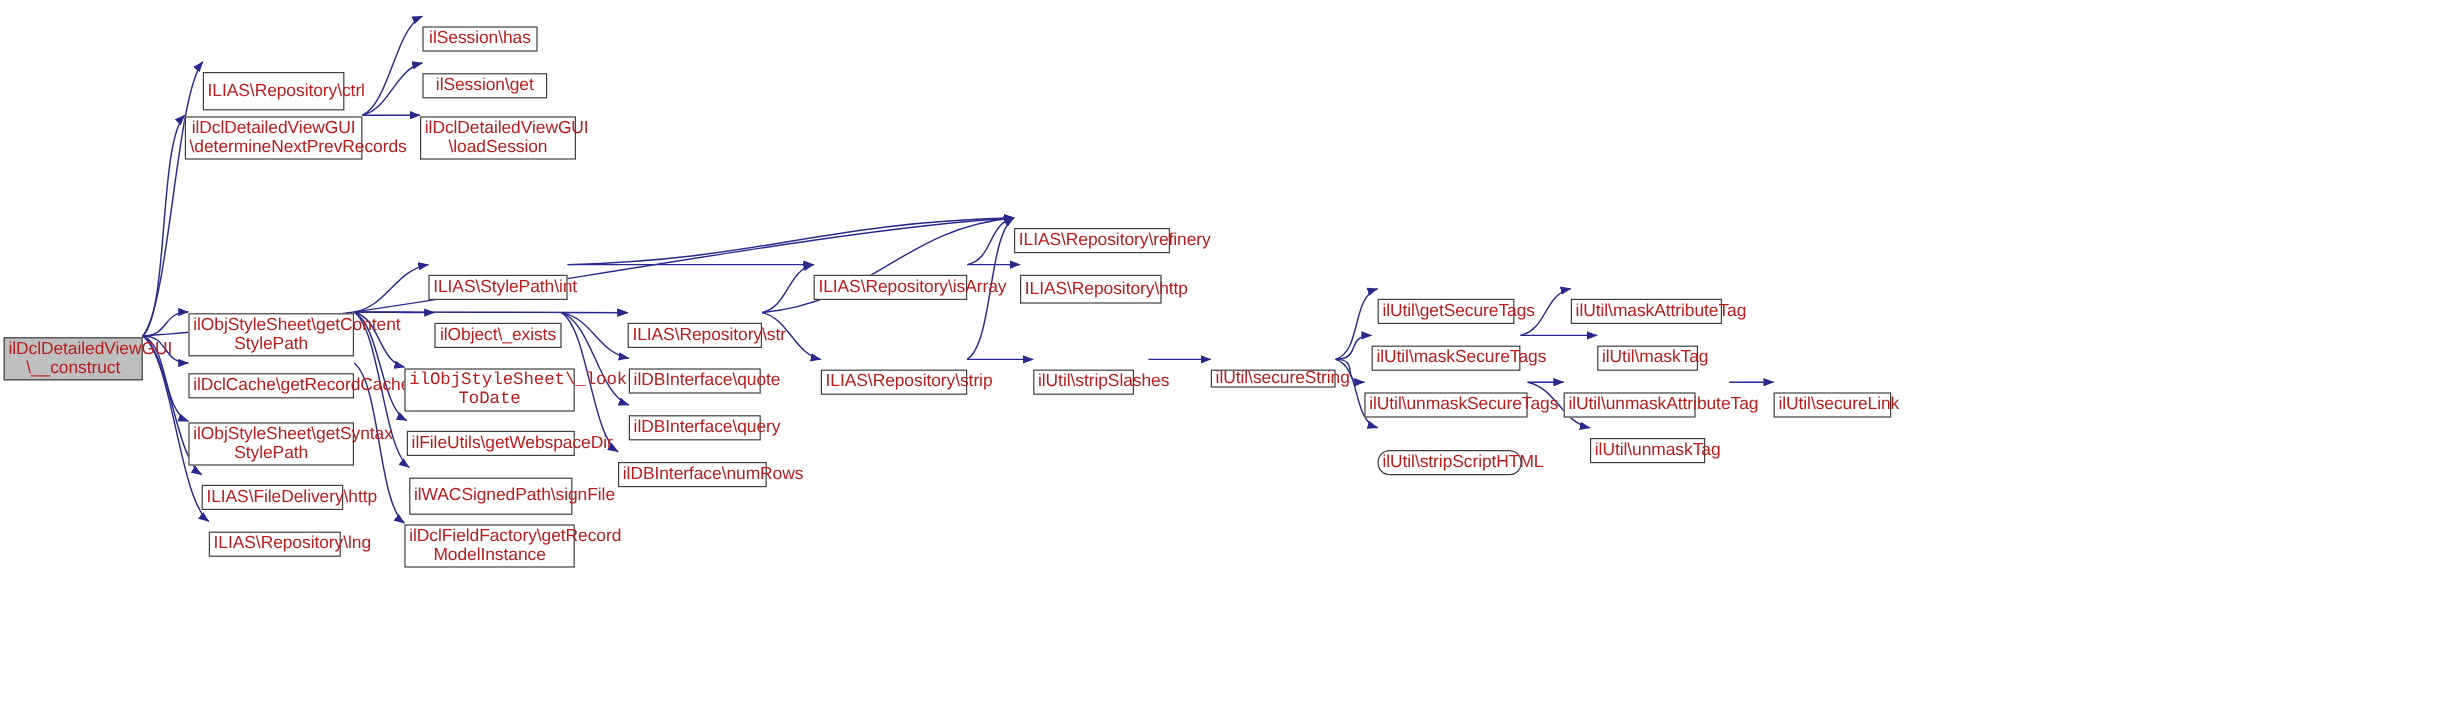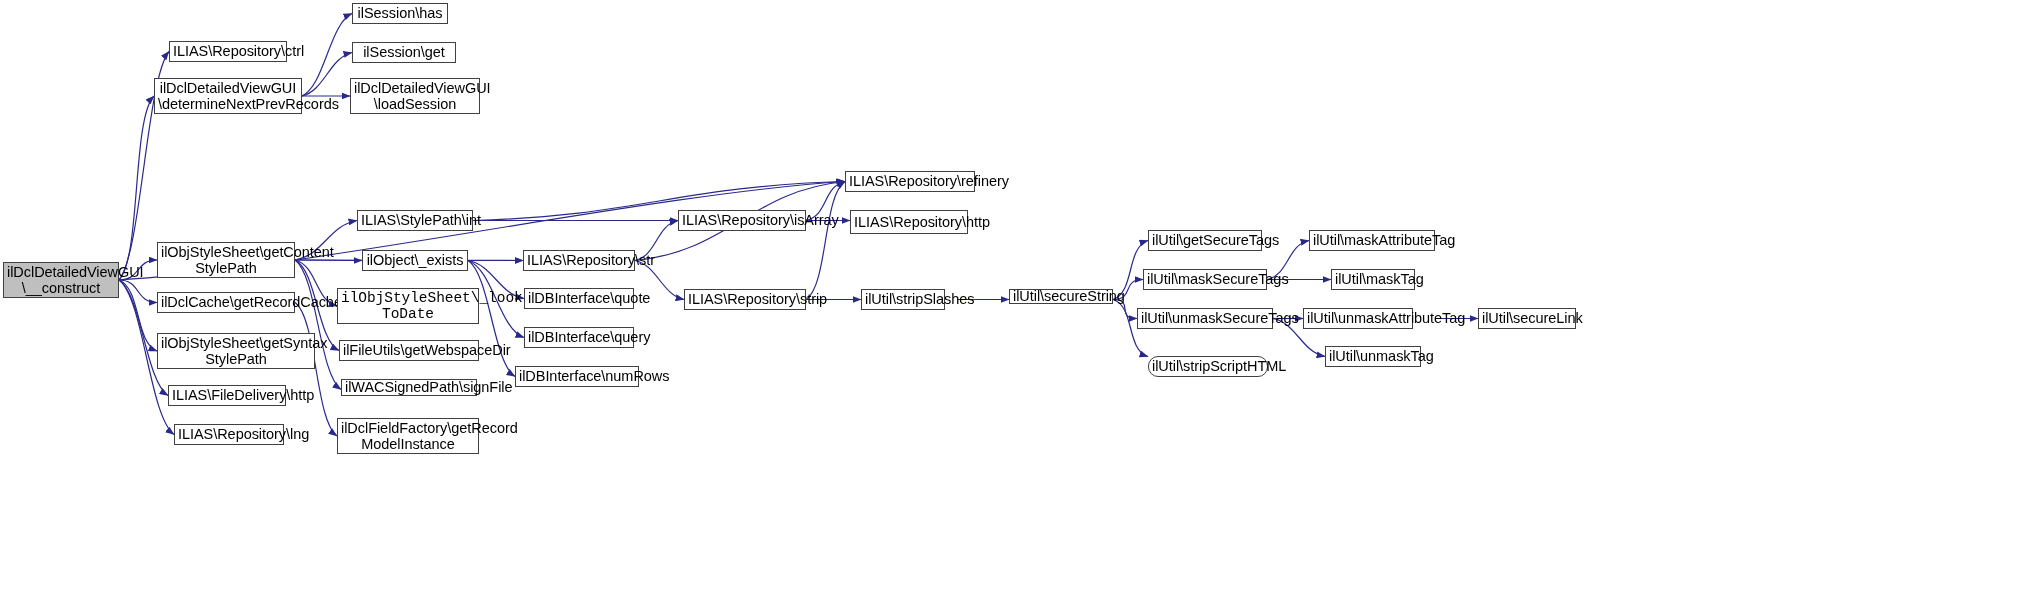--- a/index.html
+++ b/index.html
@@ -21,30 +21,31 @@
     top: 0;
     width: 2039px;
     height: 591px;
     pointer-events: none;
   }
   .node {
     position: absolute;
     box-sizing: border-box;
     border: 1px solid #404040;
     background: #ffffff;
-    color: #000000;
+    color: #b91c1c;
     font-size: 14.5px;
     line-height: 16.5px;
     display: flex;
     align-items: center;
     justify-content: center;
     text-align: center;
     white-space: pre-line;
     letter-spacing: -0.05px;
     z-index: 2;
+    margin-top: 19px;
   }
   .node.root {
     background: #bfbfbf;
     border: 1px solid #404040;
   }
   .node .label {
     display: block;
     width: 100%;
     padding: 0 3px;
     box-sizing: border-box;
@@ -100,40 +101,40 @@
         <path d="M 1267 279.5 C 1289 274.82, 1287 245.18, 1309 240.5" marker-end="url(#arrow)"></path>
         <path d="M 1267 279.5 C 1295.8 279.5, 1302.2 279.5, 1331 279.5" marker-end="url(#arrow)"></path>
         <path d="M 1273 318.5 C 1295 318.5, 1281 318.5, 1303 318.5" marker-end="url(#arrow)"></path>
         <path d="M 1273 318.5 C 1296.4 323.06, 1301.6 351.94, 1325 356.5" marker-end="url(#arrow)"></path>
         <path d="M 1441 318.5 C 1463 318.5, 1456 318.5, 1478 318.5" marker-end="url(#arrow)"></path>
       </g>
   </svg>
   <div id="node-layer">
       <div class="node root" style="left: 3px; top: 262px; width: 116px; height: 36px;"><span class="label">ilDclDetailedViewGUI
 \__construct</span></div>
-      <div class="node" style="left: 169px; top: 41px; width: 118px; height: 21px;"><span class="label">ILIAS\Repository\ctrl</span></div>
+      <div class="node" style="left: 169px; top: 41px; width: 118px; height: 32px;"><span class="label">ILIAS\Repository\ctrl</span></div>
       <div class="node" style="left: 154px; top: 78px; width: 148px; height: 36px;"><span class="label">ilDclDetailedViewGUI
 \determineNextPrevRecords</span></div>
       <div class="node" style="left: 352px; top: 3px; width: 96px; height: 21px;"><span class="label">ilSession\has</span></div>
       <div class="node" style="left: 352px; top: 42px; width: 104px; height: 21px;"><span class="label">ilSession\get</span></div>
       <div class="node" style="left: 350px; top: 78px; width: 130px; height: 36px;"><span class="label">ilDclDetailedViewGUI
 \loadSession</span></div>
       <div class="node" style="left: 157px; top: 242px; width: 138px; height: 36px;"><span class="label">ilObjStyleSheet\getContent
 StylePath</span></div>
       <div class="node" style="left: 157px; top: 292px; width: 138px; height: 21px;"><span class="label">ilDclCache\getRecordCache</span></div>
-      <div class="node" style="left: 157px; top: 333px; width: 158px; height: 36px;"><span class="label">ilObjStyleSheet\getSyntax
+      <div class="node" style="left: 157px; top: 333px; width: 138px; height: 36px;"><span class="label">ilObjStyleSheet\getSyntax
 StylePath</span></div>
       <div class="node" style="left: 168px; top: 385px; width: 118px; height: 21px;"><span class="label">ILIAS\FileDelivery\http</span></div>
       <div class="node" style="left: 174px; top: 424px; width: 110px; height: 21px;"><span class="label">ILIAS\Repository\lng</span></div>
       <div class="node" style="left: 357px; top: 210px; width: 116px; height: 21px;"><span class="label">ILIAS\StylePath\int</span></div>
       <div class="node" style="left: 362px; top: 250px; width: 106px; height: 21px;"><span class="label">ilObject\_exists</span></div>
       <div class="node" style="left: 337px; top: 288px; width: 142px; height: 36px; font-family: Liberation Mono, monospace;"><span class="label">ilObjStyleSheet\_lookupUp
 ToDate</span></div>
       <div class="node" style="left: 339px; top: 340px; width: 140px; height: 21px;"><span class="label">ilFileUtils\getWebspaceDir</span></div>
-      <div class="node" style="left: 341px; top: 379px; width: 136px; height: 17px;"><span class="label">ilWACSignedPath\signFile</span></div>
+      <div class="node" style="left: 341px; top: 379px; width: 136px; height: 31px;"><span class="label">ilWACSignedPath\signFile</span></div>
       <div class="node" style="left: 337px; top: 418px; width: 142px; height: 36px;"><span class="label">ilDclFieldFactory\getRecord
 ModelInstance</span></div>
       <div class="node" style="left: 523px; top: 250px; width: 112px; height: 21px;"><span class="label">ILIAS\Repository\str</span></div>
       <div class="node" style="left: 524px; top: 288px; width: 110px; height: 21px;"><span class="label">ilDBInterface\quote</span></div>
       <div class="node" style="left: 524px; top: 327px; width: 110px; height: 21px;"><span class="label">ilDBInterface\query</span></div>
       <div class="node" style="left: 515px; top: 366px; width: 124px; height: 21px;"><span class="label">ilDBInterface\numRows</span></div>
       <div class="node" style="left: 678px; top: 210px; width: 128px; height: 21px;"><span class="label">ILIAS\Repository\isArray</span></div>
       <div class="node" style="left: 684px; top: 289px; width: 122px; height: 21px;"><span class="label">ILIAS\Repository\strip</span></div>
       <div class="node" style="left: 845px; top: 171px; width: 130px; height: 21px;"><span class="label">ILIAS\Repository\refinery</span></div>
       <div class="node" style="left: 850px; top: 210px; width: 118px; height: 24px;"><span class="label">ILIAS\Repository\http</span></div>

